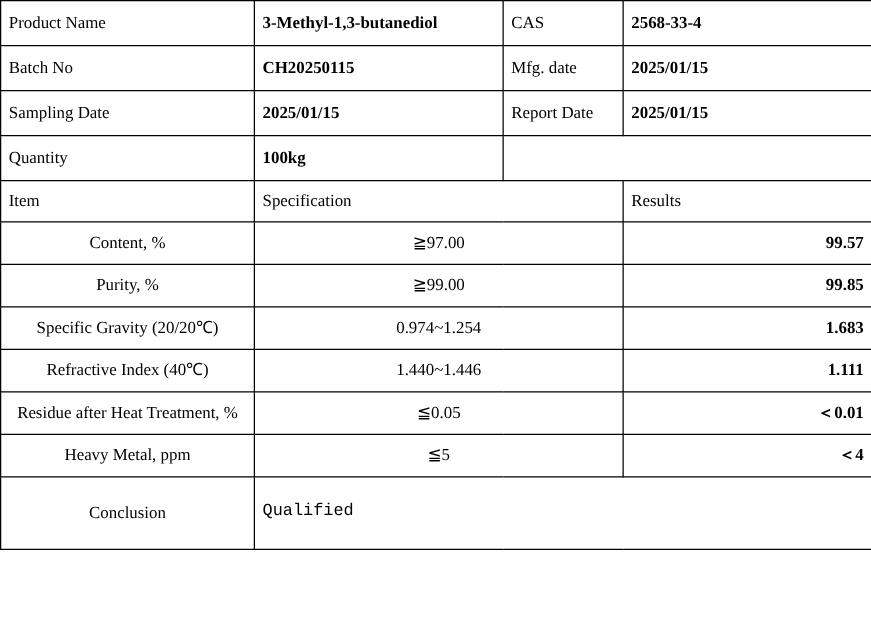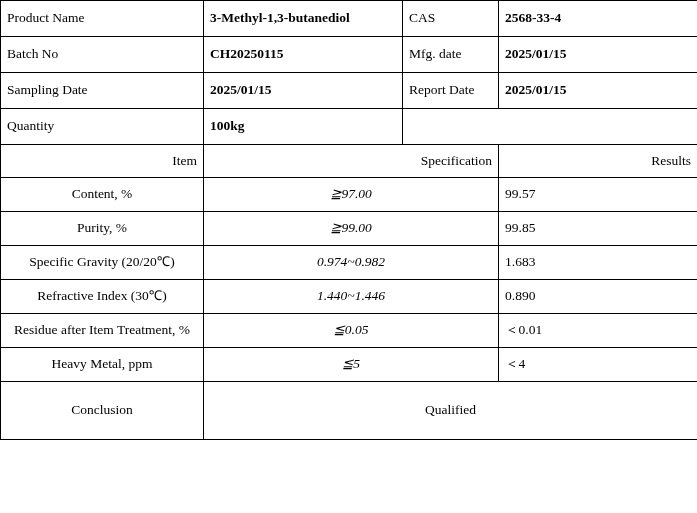--- a/index.html
+++ b/index.html
@@ -42,46 +42,46 @@
     text-align: left;
     height: 35px;
     font-weight: bold;
   }
   .blank-cell {
     border-left: 1px solid #000000;
     border-right: 1px solid #000000;
   }
   
   .col-head {
-    text-align: right;
+    text-align: left;
     height: 32px;
     font-size: 13.5px;
     margin-left: 10px;
   }
   .cell-item {
     text-align: center;
     height: 33px;
     font-family: Liberation Serif, serif;
   }
   .cell-spec {
     text-align: center;
     height: 33px;
-    font-style: italic;
   }
   .cell-result {
-    text-align: left;
+    text-align: right;
     height: 33px;
+    font-weight: bold;
   }
   .conclusion-label {
     text-align: center;
     height: 57px;
   }
   .conclusion-value {
-    text-align: center;
     height: 57px;
+    font-family: Liberation Mono, monospace;
   }
 </style>
 </head>
 <body>
 
 <div class="sheet">
   <table class="coa">
     <colgroup>
       <col style="width:203px">
       <col style="width:199px">
@@ -128,30 +128,30 @@
         <td class="cell-spec" colspan="2">≧97.00</td>
         <td class="cell-result">99.57</td>
       </tr>
       <tr>
         <td class="cell-item">Purity, %</td>
         <td class="cell-spec" colspan="2">≧99.00</td>
         <td class="cell-result">99.85</td>
       </tr>
       <tr>
         <td class="cell-item">Specific Gravity (20/20℃)</td>
-        <td class="cell-spec" colspan="2">0.974~0.982</td>
+        <td class="cell-spec" colspan="2">0.974~1.254</td>
         <td class="cell-result">1.683</td>
       </tr>
       <tr>
-        <td class="cell-item">Refractive Index (30℃)</td>
+        <td class="cell-item">Refractive Index (40℃)</td>
         <td class="cell-spec" colspan="2">1.440~1.446</td>
-        <td class="cell-result">0.890</td>
+        <td class="cell-result">1.111</td>
       </tr>
       <tr>
-        <td class="cell-item">Residue after Item Treatment, %</td>
+        <td class="cell-item">Residue after Heat Treatment, %</td>
         <td class="cell-spec" colspan="2">≦0.05</td>
         <td class="cell-result">＜0.01</td>
       </tr>
       <tr>
         <td class="cell-item">Heavy Metal, ppm</td>
         <td class="cell-spec" colspan="2">≦5</td>
         <td class="cell-result">＜4</td>
       </tr>
 
       <tr>

